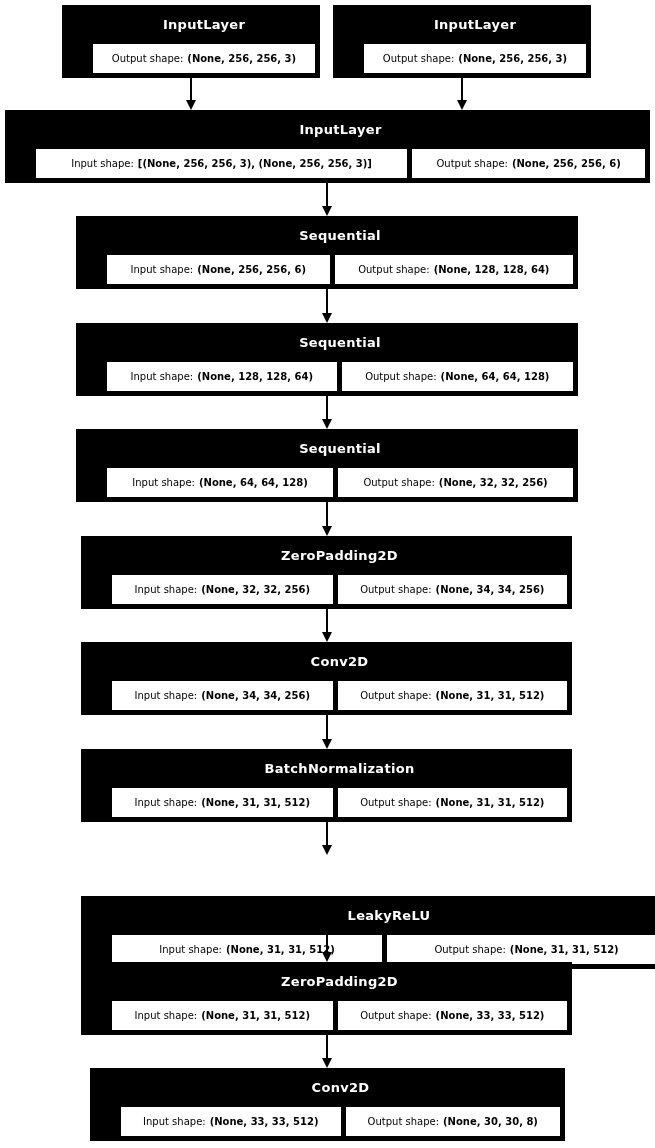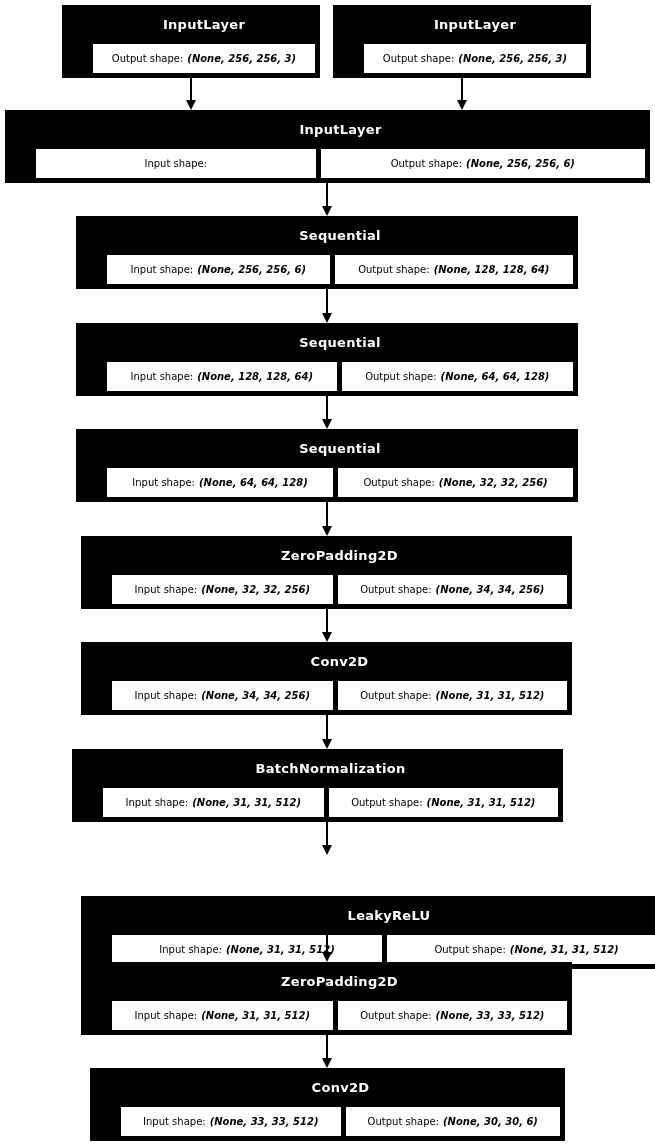--- a/index.html
+++ b/index.html
@@ -49,21 +49,20 @@
     display: flex;
     align-items: center;
     justify-content: center;
     white-space: nowrap;
     padding: 0 6px;
     overflow: hidden;
   }
   .cell .val {
     font-weight: bold;
     margin-left: 4px;
-    font-style: italic;
   }
   .arrow {
     position: absolute;
     width: 2px;
     margin-left: -1px;
     background: #000000;
   }
   .arrow::after {
     content: "";
     position: absolute;
@@ -100,20 +99,21 @@
           <span class="val">(None, 256, 256, 3)</span>
       </div>
     </div>
   </div>
 
   <div class="node" style="left:5px; top:110px; width:645px;">
     <div class="node-title">InputLayer</div>
     <div class="node-cells">
       <div class="cell" style="flex-grow:1.6;">
         <span class="lbl">Input shape:</span>
+          <span class="val">[(None, 256, 256, 3), (None, 256, 256, 3)]</span>
       </div>
       <div class="cell">
         <span class="lbl">Output shape:</span>
           <span class="val">(None, 256, 256, 6)</span>
       </div>
     </div>
   </div>
 
   <div class="node" style="left:76px; top:216px; width:502px;">
     <div class="node-title">Sequential</div>
@@ -178,21 +178,21 @@
         <span class="lbl">Input shape:</span>
           <span class="val">(None, 34, 34, 256)</span>
       </div>
       <div class="cell">
         <span class="lbl">Output shape:</span>
           <span class="val">(None, 31, 31, 512)</span>
       </div>
     </div>
   </div>
 
-  <div class="node" style="left:72px; top:749px; width:491px;">
+  <div class="node" style="left:81px; top:749px; width:491px;">
     <div class="node-title">BatchNormalization</div>
     <div class="node-cells">
       <div class="cell">
         <span class="lbl">Input shape:</span>
           <span class="val">(None, 31, 31, 512)</span>
       </div>
       <div class="cell">
         <span class="lbl">Output shape:</span>
           <span class="val">(None, 31, 31, 512)</span>
       </div>
@@ -229,21 +229,21 @@
 
   <div class="node" style="left:90px; top:1068px; width:475px;">
     <div class="node-title">Conv2D</div>
     <div class="node-cells">
       <div class="cell">
         <span class="lbl">Input shape:</span>
           <span class="val">(None, 33, 33, 512)</span>
       </div>
       <div class="cell">
         <span class="lbl">Output shape:</span>
-          <span class="val">(None, 30, 30, 6)</span>
+          <span class="val">(None, 30, 30, 8)</span>
       </div>
     </div>
   </div>
 
   <div class="arrow" style="left:191px; top:78px; height:22px;"></div>
   <div class="arrow" style="left:462px; top:78px; height:22px;"></div>
   <div class="arrow" style="left:327px; top:183px; height:23px;"></div>
   <div class="arrow" style="left:327px; top:289px; height:24px;"></div>
   <div class="arrow" style="left:327px; top:396px; height:23px;"></div>
   <div class="arrow" style="left:327px; top:502px; height:24px;"></div>

